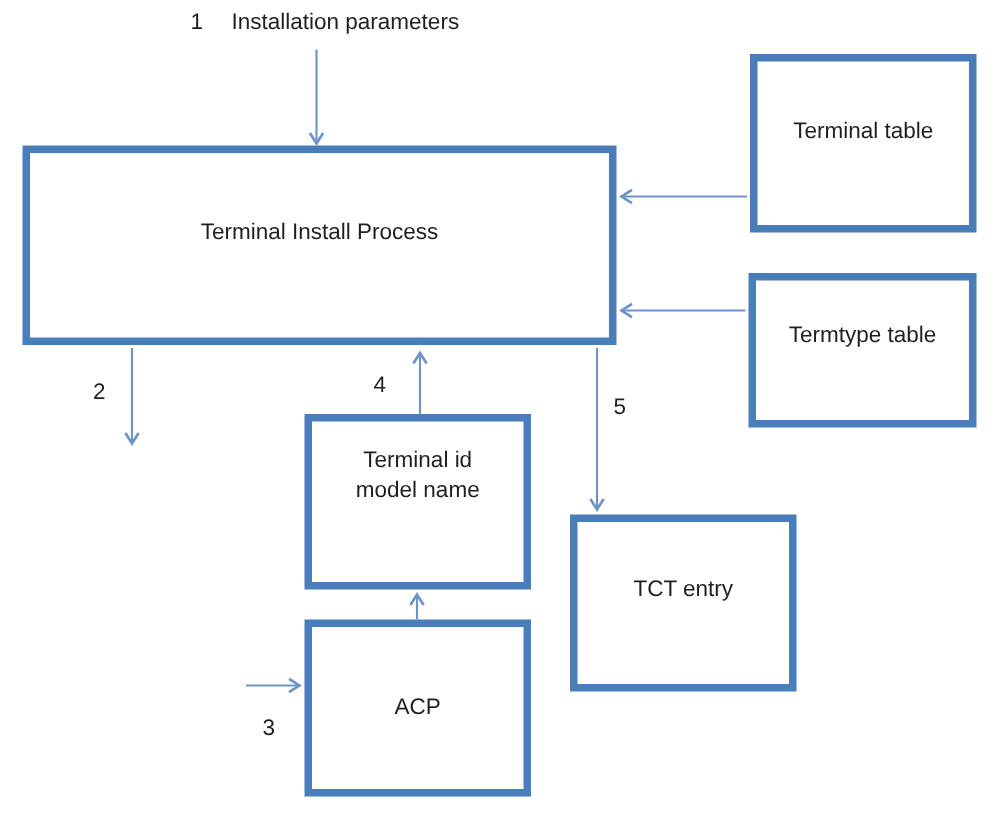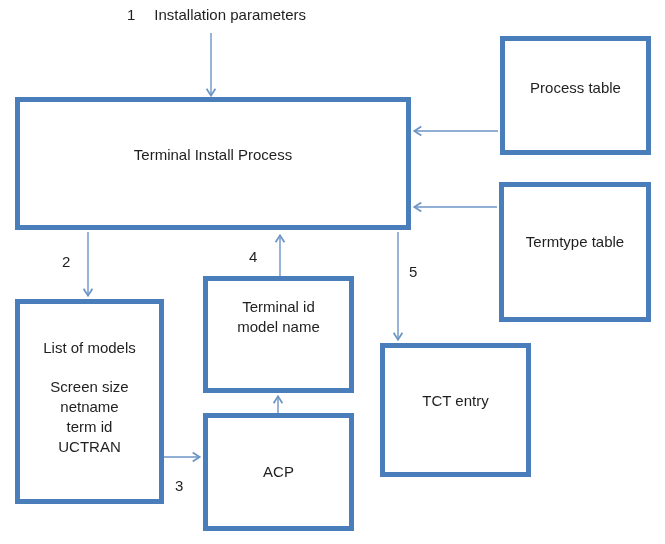--- a/index.html
+++ b/index.html
@@ -31,27 +31,27 @@
     background: #ffffff;
     display: flex;
     align-items: center;
     justify-content: center;
     text-align: center;
     font-size: 15px;
     line-height: 20px;
   }
   .box-tip            { left: 15px;  top: 97px;  width: 396px; height: 133px; padding-bottom: 17px; }
   .box-terminal-table { left: 500px; top: 36px;  width: 151px; height: 119px; padding-bottom: 16px; }
-  .box-termtype-table { left: 499px; top: 182px; width: 152px; height: 140px; padding-bottom: 20px; }
+  .box-termtype-table { left: 499px; top: 182px; width: 152px; height: 103px; padding-bottom: 20px; }
   .box-list-models    { left: 15px;  top: 299px; width: 149px; height: 205px;
                         flex-direction: column; justify-content: flex-start; padding-top: 34px; }
   .box-terminal-id    { left: 203px; top: 276px; width: 151px; height: 117px;
                         flex-direction: column; padding-bottom: 36px; }
   .box-acp            { left: 203px; top: 413px; width: 151px; height: 118px; padding-bottom: 0; justify-content: center; }
-  .box-tct            { left: 380px; top: 343px; width: 151px; height: 134px; padding-bottom: 18px; }
+  .box-tct            { left: 380px; top: 343px; width: 151px; height: 118px; padding-bottom: 18px; }
 
   .list-title { margin-bottom: 19px; }
 
   .step1-caption {
     position: absolute;
     left: 127px;
     top: 6px;
     display: flex;
     gap: 19px;
     font-size: 15px;
@@ -96,34 +96,27 @@
   <span class="step-num step-2">2</span>
   <span class="step-num step-3">3</span>
   <span class="step-num step-4">4</span>
   <span class="step-num step-5">5</span>
 
   <div class="box box-tip">
     <span>Terminal Install Process</span>
   </div>
 
   <div class="box box-terminal-table">
-    <span>Process table</span>
+    <span>Terminal table</span>
   </div>
 
   <div class="box box-termtype-table">
     <span>Termtype table</span>
   </div>
 
-  <div class="box box-list-models">
-    <div class="list-title">List of models</div>
-    <div>Screen size</div>
-    <div>netname</div>
-    <div>term id</div>
-    <div>UCTRAN</div>
-  </div>
 
   <div class="box box-terminal-id">
     <div>Terminal id</div>
     <div>model name</div>
   </div>
 
   <div class="box box-acp">
     <span>ACP</span>
   </div>
 

